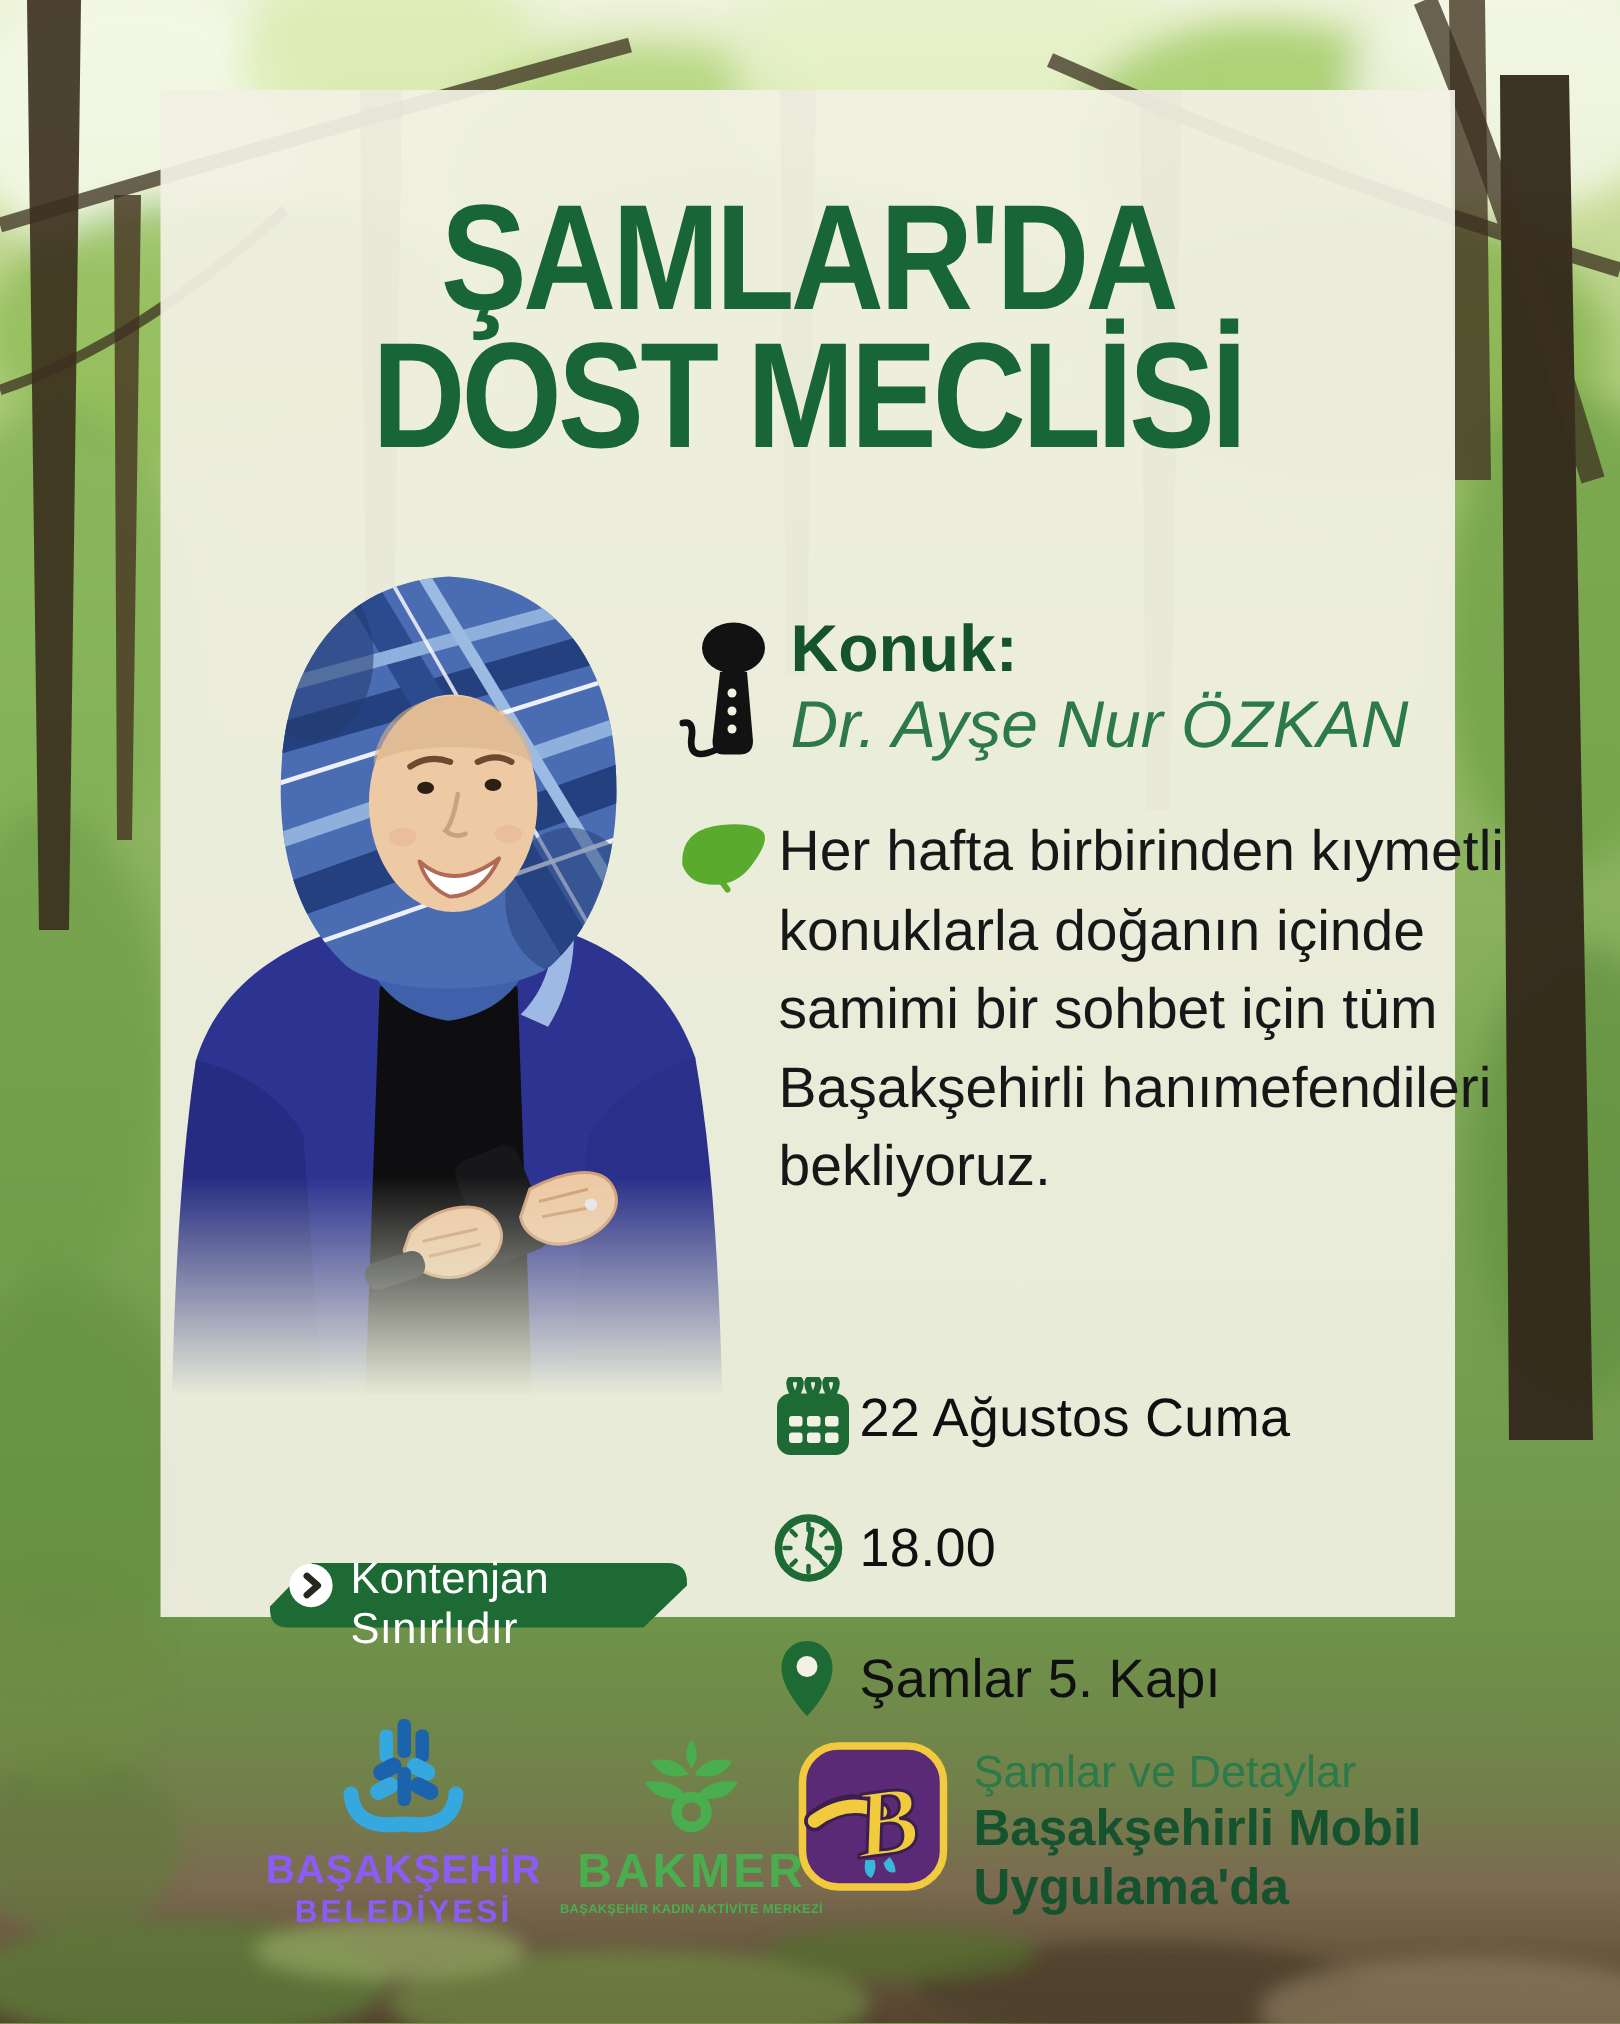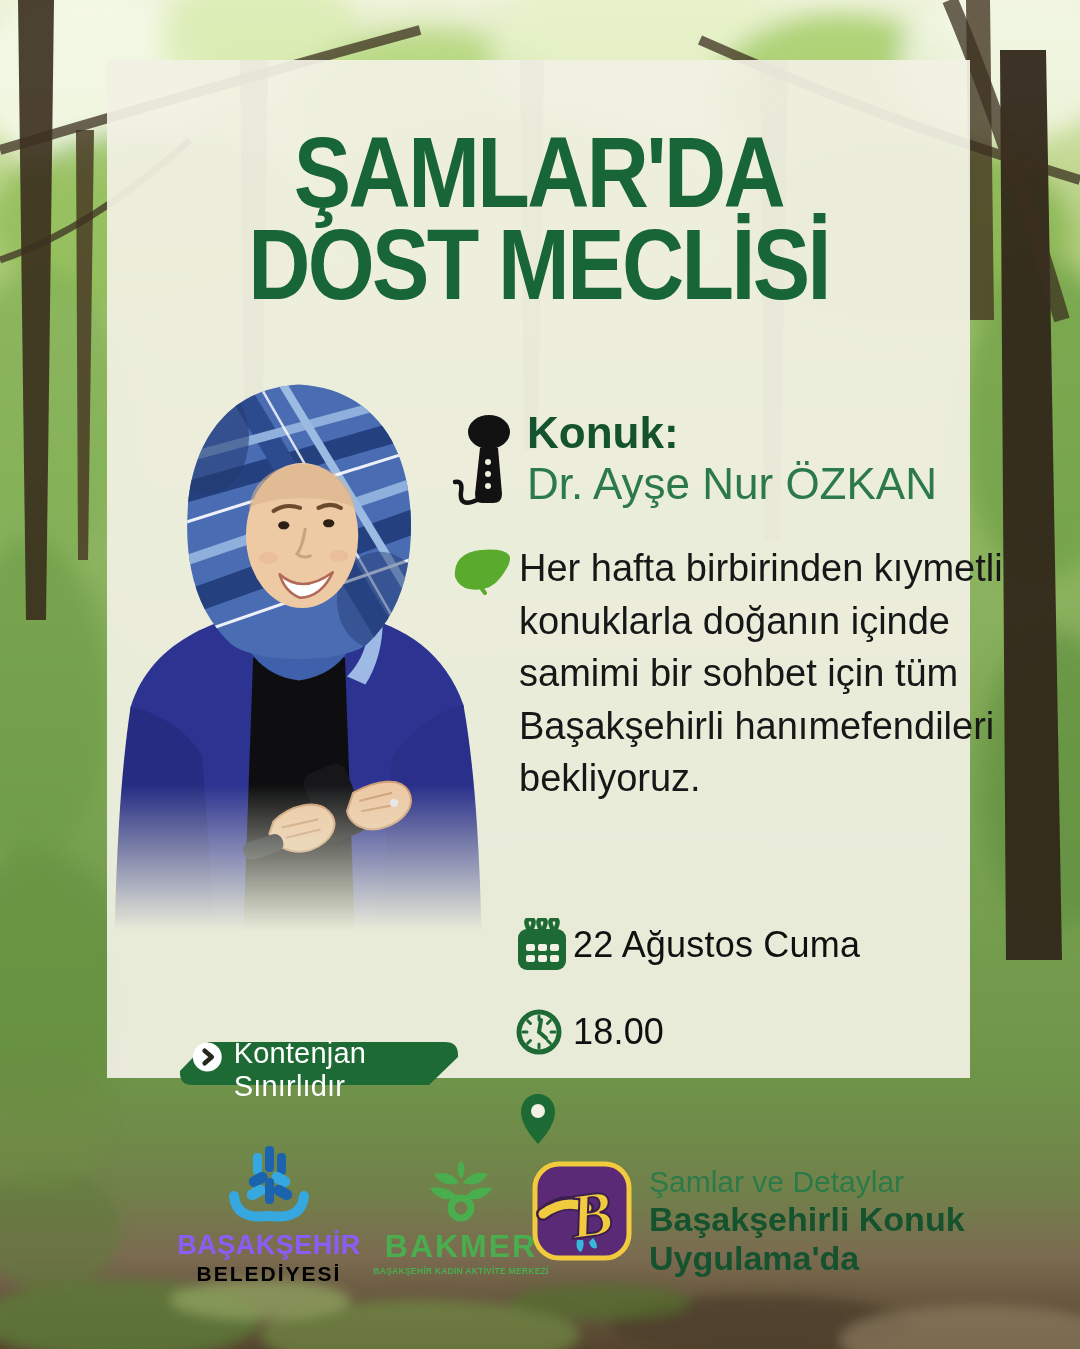--- a/index.html
+++ b/index.html
@@ -20,21 +20,21 @@
     letter-spacing:-3px;transform:scaleX(0.86);transform-origin:center;
     white-space:nowrap;
   }
   
   .figure{position:absolute;left:-6px;top:306px;}
   
   .guest{position:absolute;left:346px;top:348px;}
   .guest .mic{position:absolute;left:0;top:6px;}
   .guest .gtxt{margin-left:74px;}
   .guest .glabel{font-size:44px;font-weight:700;color:#14532d;line-height:50px;}
-  .guest .gname{font-size:44px;font-weight:400;color:#2c7a4a;line-height:52px;white-space:nowrap;}
+  .guest .gname{font-size:44px;font-weight:400;color:#2c7a4a;line-height:52px;white-space:nowrap;font-style:italic;}
   
   .leaf{position:absolute;left:344px;top:487px;}
   .desc{
     position:absolute;left:412px;top:482px;width:505px;
     font-size:38px;line-height:52.5px;color:#171717;
   }
   
   .events{position:absolute;left:408px;top:844px;display:flex;flex-direction:column;gap:18px;}
   .evrow{display:flex;align-items:center;height:56px;margin-top:13px;}
   .evrow .ic{width:58px;display:flex;justify-content:flex-start;align-items:center;}
@@ -42,21 +42,21 @@
   
   .badge{position:absolute;left:70px;top:980px;width:284px;height:47px;}
   .badge svg.shape{position:absolute;inset:0;}
   .badge .bcontent{
     position:absolute;inset:0;display:flex;padding-left:15px;
   }
   .badge .btext{color:#ffffff;font-size:29px;margin-left:11px;margin-top:-3px;letter-spacing:0.2px;}
   
   .belediye{position:absolute;left:52px;top:1084px;width:220px;text-align:center;}
   .belediye .l1{font-size:27px;font-weight:700;color:#8b5cf6;letter-spacing:0.5px;margin-top:2px;}
-  .belediye .l2{font-size:21px;font-weight:700;color:#000000;letter-spacing:2px;margin-top:1px;text-align:center;}
+  .belediye .l2{font-size:21px;font-weight:700;color:#8b5cf6;letter-spacing:2px;margin-top:1px;text-align:center;}
   .bakmer{position:absolute;left:266px;top:1098px;width:176px;text-align:center;}
   .bakmer .bname{font-size:32px;font-weight:700;color:#4aae4f;letter-spacing:2px;margin-top:2px;}
   .bakmer .bsub{font-size:8.6px;font-weight:700;color:#4aae4f;letter-spacing:0.2px;margin-top:1px;white-space:nowrap;}
   .appicon{position:absolute;left:424px;top:1100px;}
   .appinfo{position:absolute;left:542px;top:1104px;}
   .appinfo .a1{font-size:30px;color:#2c7a4a;line-height:36px;}
   .appinfo .a2,.appinfo .a3{font-size:34px;font-weight:700;color:#14532d;line-height:39px;}
 </style>
 </head>
 <body>
@@ -256,20 +256,21 @@
       </span>
       <span class="evtext">18.00</span>
     </div>
     <div class="evrow">
       <span class="ic">
         <svg viewBox="0 0 38 54" width="38" height="54" aria-hidden="true" style="margin-left:4px;">
           <path d="M19 2 C9 2 2 10 2 20 C2 35 19 52 19 52 C19 52 36 35 36 20 C36 10 29 2 19 2 Z" fill="#1d6a34"></path>
           <circle cx="19" cy="19" r="7" fill="#f2f1e4"></circle>
         </svg>
       </span>
+      <span class="evtext">Şamlar 5. Kapı</span>
     </div>
   </div>
 
   <div class="badge">
     <svg class="shape" viewBox="0 0 284 47" width="284" height="47" aria-hidden="true">
       <path d="M31 2 L268 2 Q281 2 281 15 L281 17 L252 45 L15 45 Q3 45 3 33 L3 31 Z" fill="#1d6a34"></path>
     </svg>
     <div class="bcontent">
       <svg viewBox="0 0 34 34" width="34" height="34" aria-hidden="true">
         <circle cx="17" cy="17" r="16" fill="#ffffff"></circle>
@@ -313,17 +314,17 @@
     <rect x="4" y="4" width="94" height="94" rx="24" fill="#5b2a77" stroke="#f2ca3d" stroke-width="5"></rect>
     <path d="M12 54 Q34 36 56 48" stroke="#3a1f4e" stroke-width="14" fill="none" stroke-linecap="round"></path>
     <path d="M12 54 Q34 38 56 48" stroke="#f2ca3d" stroke-width="9" fill="none" stroke-linecap="round"></path>
     <text x="60" y="76" font-family="Liberation Serif, serif" font-style="italic" font-weight="bold" font-size="64" fill="#f2ca3d" stroke="#3a1f4e" stroke-width="2" text-anchor="middle" transform="rotate(-8 60 52)">B</text>
     <path d="M46 80 Q44 90 50 92 Q54 86 52 80 Z" fill="#39b7d8"></path>
     <path d="M58 82 Q60 90 66 88 Q66 82 62 78 Z" fill="#39b7d8"></path>
   </svg>
 
   <div class="appinfo">
     <div class="a1">Şamlar ve Detaylar</div>
-    <div class="a2">Başakşehirli Konuk</div>
+    <div class="a2">Başakşehirli Mobil</div>
     <div class="a3">Uygulama'da</div>
   </div>
 
 </div>
 
 </body></html>

